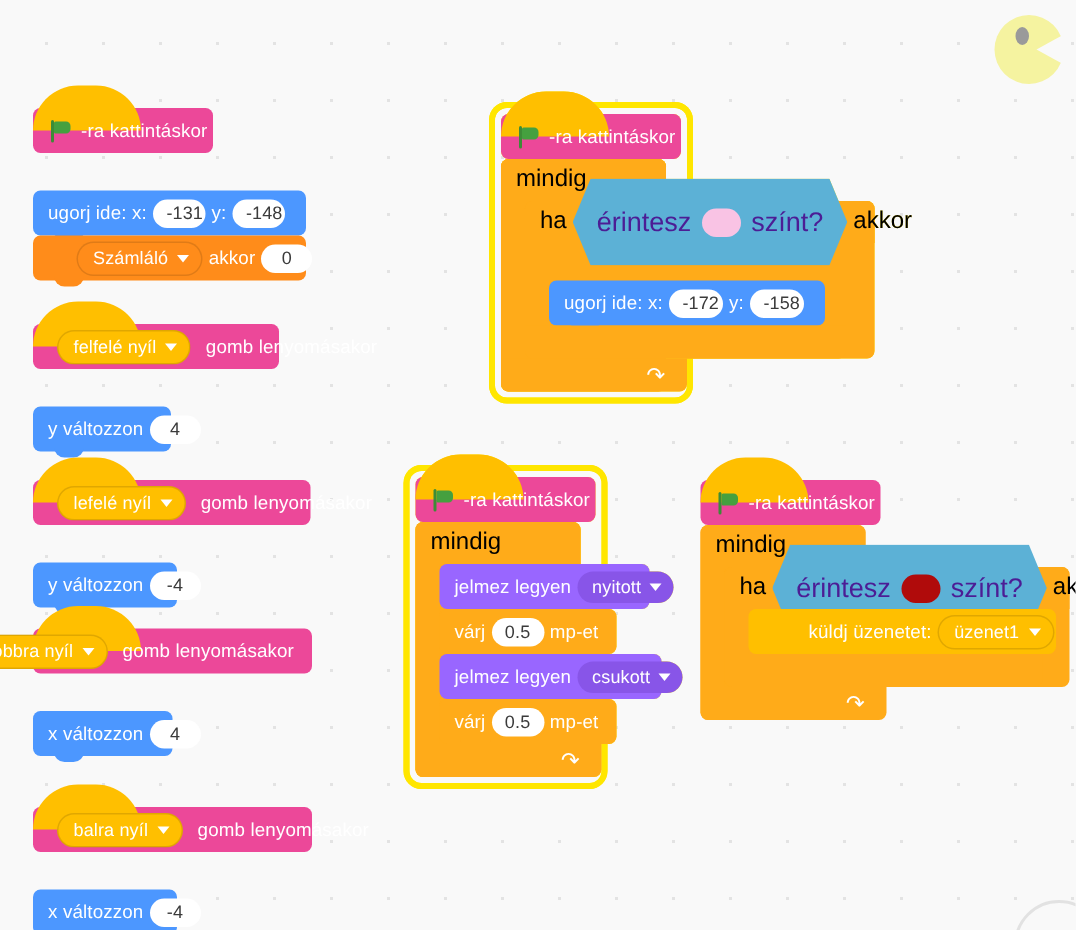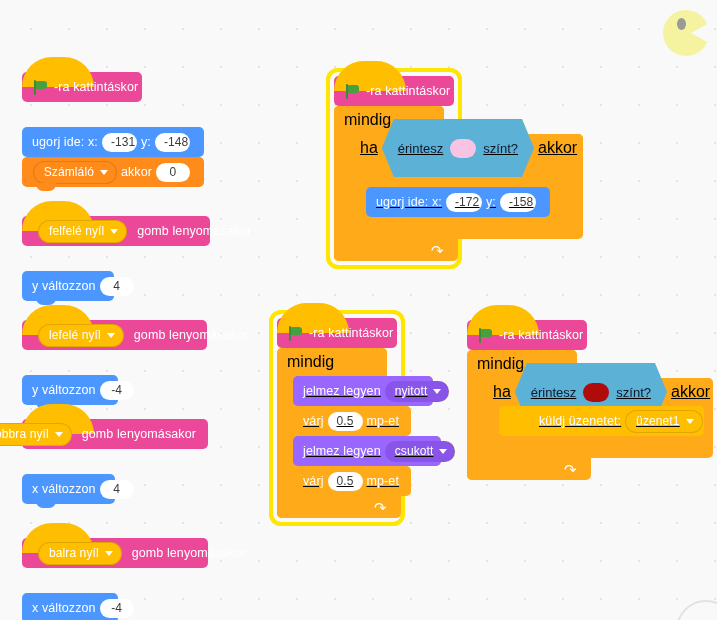--- a/index.html
+++ b/index.html
@@ -86,39 +86,39 @@
   .dd-data{background:#ff8c1a;border:1px solid rgba(0,0,0,.12);}
   .dd-looks{background:#8855e8;}
   .caret{
     width:0;height:0;border-left:4px solid transparent;border-right:4px solid transparent;
     border-top:5px solid #fff;display:inline-block;
   }
 
   
   .hex{
     background:#5cb1d6;
-    color:#0f172a;font-size:13px;
+    color:#4c1d95;font-size:18px;
     height:26px;
     display:inline-flex;align-items:center;gap:7px;
     padding:16px 8px;
     margin:0 4px;
     clip-path:polygon(12px 0,calc(100% - 12px) 0,100% 50%,calc(100% - 12px) 100%,12px 100%,0 50%);
     padding-left:16px;padding-right:16px;
   }
   .swatch{
     width:26px;height:19px;border-radius:999px;display:inline-block;
   }
 
   
   .cblock{position:relative;}
   .cblock .c-top{
     border-radius:5px 5px 0 0;
     padding:0 10px;height:28px;display:flex;align-items:center;
   }
-  .cblock .c-body{display:flex;text-decoration:underline;}
+  .cblock .c-body{display:flex;}
   .cblock .c-arm{width:16px;flex:0 0 16px;}
   .cblock .c-slot{padding:0;}
   .cblock .c-bottom{
     height:22px;border-radius:0 0 5px 5px;position:relative;
     display:flex;align-items:center;justify-content:flex-end;padding-right:14px;
   }
   .loop-arrow{font-size:15px;color:#fff;line-height:1;transform:scaleX(-1);}
 
   
   .flag{display:inline-block;width:14px;height:15px;position:relative;}
@@ -169,32 +169,32 @@
         <span class="flag"></span>
         <span>-ra kattintáskor</span>
       </div>
     </div>
     <div class="blk stack motion" style="width:182px;">
       <span>ugorj ide: x:</span>
       <span class="oval">-131</span>
       <span>y:</span>
       <span class="oval">-148</span>
     </div>
-    <div class="blk stack data" style="width:182px;padding-left:40px;justify-content:flex-end;">
+    <div class="blk stack data" style="width:182px;padding-left:25px;">
       <span class="dropdown dd-data">
         <span>Számláló</span>
         <i class="caret"></i>
       </span>
       <span>akkor</span>
       <span class="oval">0</span>
     </div>
   </div>
 
   <div class="script" style="left:22px;top:216px;">
-    <div class="blk hat" style="width:188px;">
+    <div class="blk hat" style="width:164px;">
       <div class="inner">
         <span class="dropdown dd-events">
           <span>felfelé nyíl</span>
           <i class="caret"></i>
         </span>
         <span>gomb lenyomásakor</span>
       </div>
     </div>
     <div class="blk stack motion" style="width:92px;">
       <span>y változzon</span>

